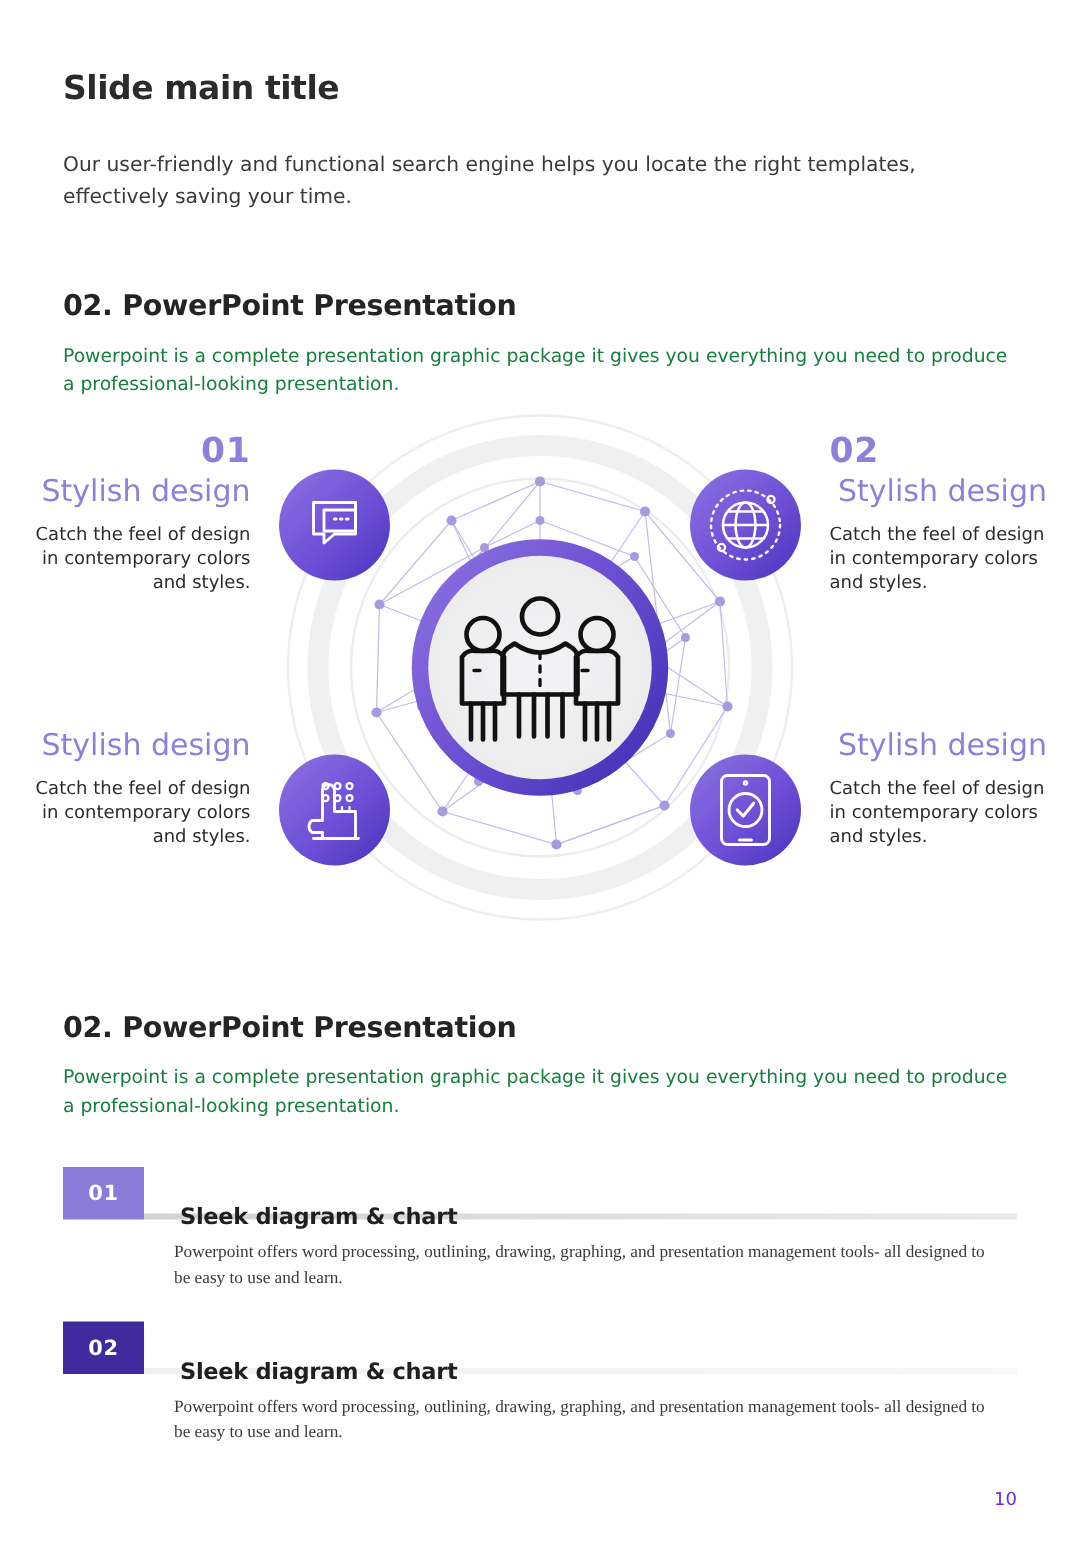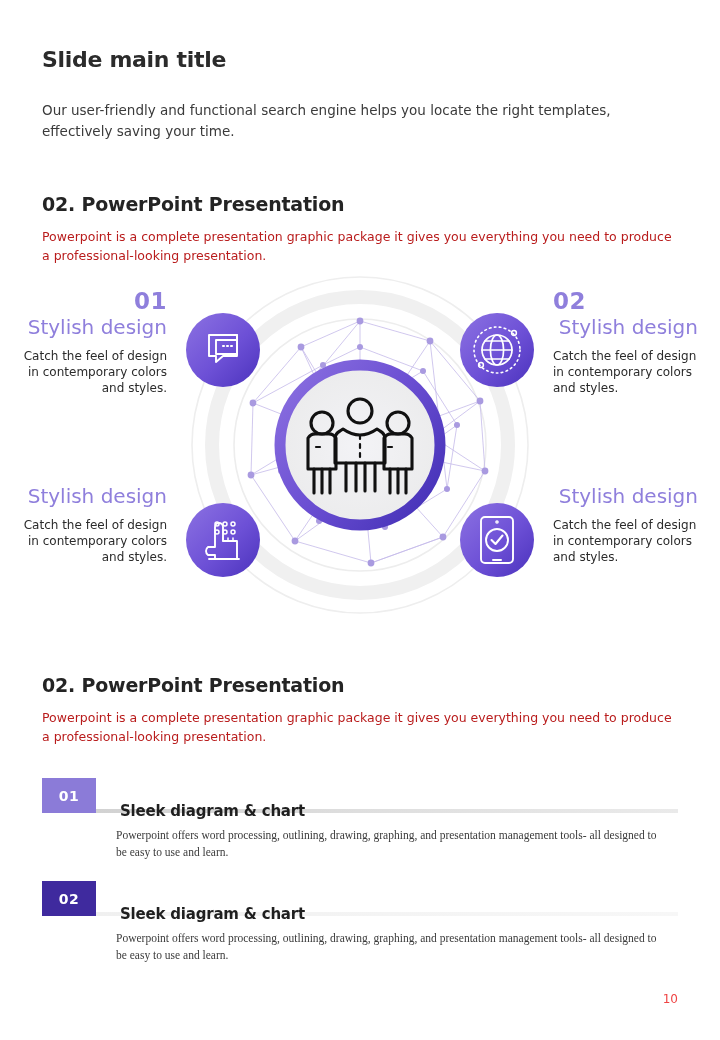--- a/index.html
+++ b/index.html
@@ -45,21 +45,21 @@
     font-weight: bold;
     color: #242424;
     letter-spacing: -0.2px;
   }
   .section-desc {
     position: absolute;
     left: 42px;
     width: 640px;
     font-size: 12.5px;
     line-height: 1.5;
-    color: #b91c1c;
+    color: #15803d;
   }
   #sec1-heading { top: 193px; }
   #sec1-desc    { top: 228px; }
   #sec2-heading { top: 674px; }
   #sec2-desc    { top: 709px; }
 
   
   .infographic {
     position: absolute;
     left: 0;
@@ -148,21 +148,21 @@
     color: #3a3a3a;
     font-family: Liberation Serif, serif;
   }
 
   
   .page-number {
     position: absolute;
     right: 42px;
     top: 992px;
     font-size: 12px;
-    color: #ef4444;
+    color: #6d28d9;
   }
 </style>
 </head>
 <body>
 
 <div class="slide-title">Slide main title</div>
 <div class="slide-subtitle">Our user-friendly and functional search engine helps you locate the right templates, effectively saving your time.</div>
 
 <div class="section-heading" id="sec1-heading">02. PowerPoint Presentation</div>
 <div class="section-desc" id="sec1-desc">Powerpoint is a complete presentation graphic package it gives you everything you need to produce a professional-looking presentation.</div>

